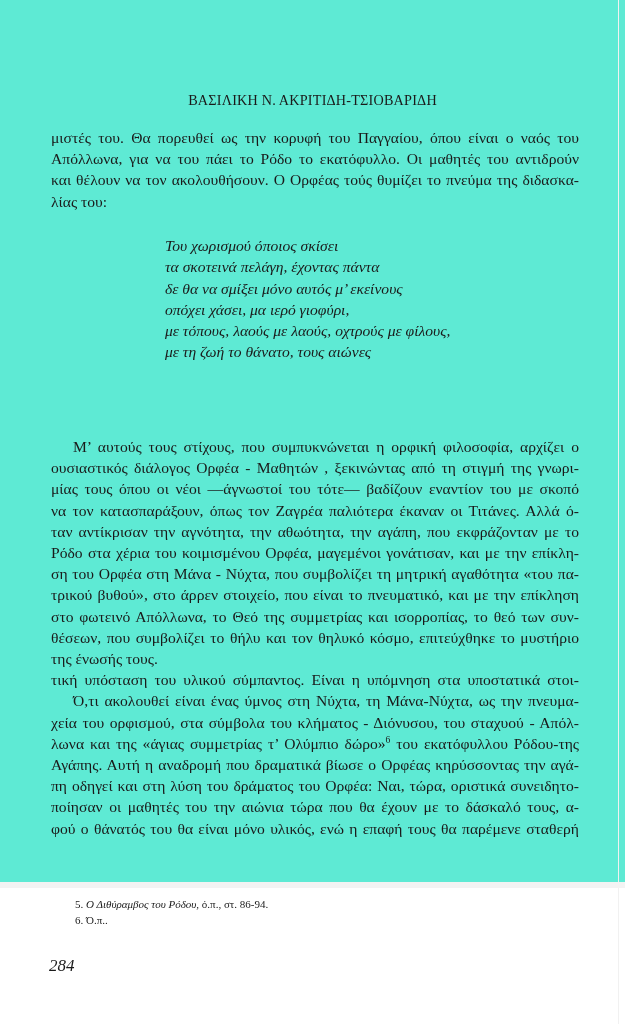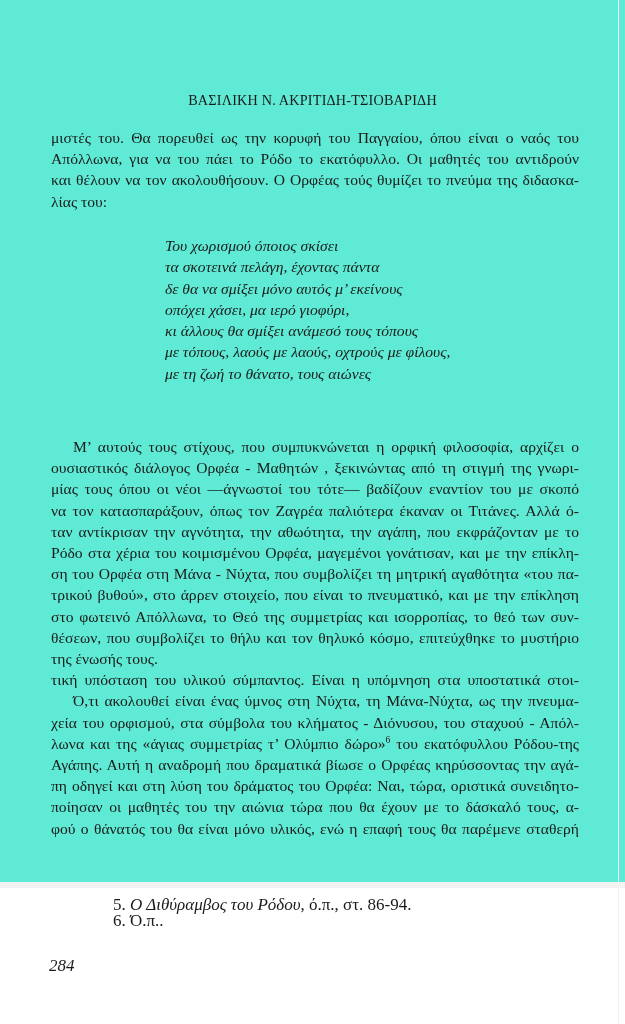--- a/index.html
+++ b/index.html
@@ -77,23 +77,22 @@
     .p2 { top: 436px; }
     sup {
       font-size: 9.5px;
       line-height: 0;
       vertical-align: 6px;
     }
     .footnotes {
       position: absolute;
       left: 75px;
       top: 897px;
-      font-size: 17px;
+      font-size: 11px;
       line-height: 15.8px;
-      margin-left: 38px;
     }
     .footnotes .fn { display: block; white-space: nowrap; }
     .footnotes .fn-title { font-style: italic; }
     .page-number {
       position: absolute;
       left: 49px;
       top: 956px;
       font-size: 17px;
       font-style: italic;
     }
@@ -112,21 +111,20 @@
     <span class="line">Απόλλωνα, για να του πάει το Ρόδο το εκατόφυλλο. Οι μαθητές του αντιδρούν</span>
     <span class="line">και θέλουν να τον ακολουθήσουν. Ο Ορφέας τούς θυμίζει το πνεύμα της διδασκα-</span>
     <span class="line last">λίας του:</span>
   </div>
 
   <div class="poem">
     <span class="pline">Του χωρισμού όποιος σκίσει</span>
     <span class="pline">τα σκοτεινά πελάγη, έχοντας πάντα</span>
     <span class="pline">δε θα να σμίξει μόνο αυτός μ’ εκείνους</span>
     <span class="pline">οπόχει χάσει, μα ιερό γιοφύρι,</span>
-    <span class="pline">κι άλλους θα σμίξει ανάμεσό τους τόπους</span>
     <span class="pline">με τόπους, λαούς με λαούς, οχτρούς με φίλους,</span>
     <span class="pline">με τη ζωή το θάνατο, τους αιώνες</span>
   </div>
 
   <div class="body-text p2">
     <span class="line indent">Μ’ αυτούς τους στίχους, που συμπυκνώνεται η ορφική φιλοσοφία, αρχίζει ο</span>
     <span class="line">ουσιαστικός διάλογος Ορφέα - Μαθητών , ξεκινώντας από τη στιγμή της γνωρι-</span>
     <span class="line">μίας τους όπου οι νέοι —άγνωστοί του τότε— βαδίζουν εναντίον του με σκοπό</span>
     <span class="line">να τον κατασπαράξουν, όπως τον Ζαγρέα παλιότερα έκαναν οι Τιτάνες. Αλλά ό-</span>
     <span class="line">ταν αντίκρισαν την αγνότητα, την αθωότητα, την αγάπη, που εκφράζονταν με το</span>

